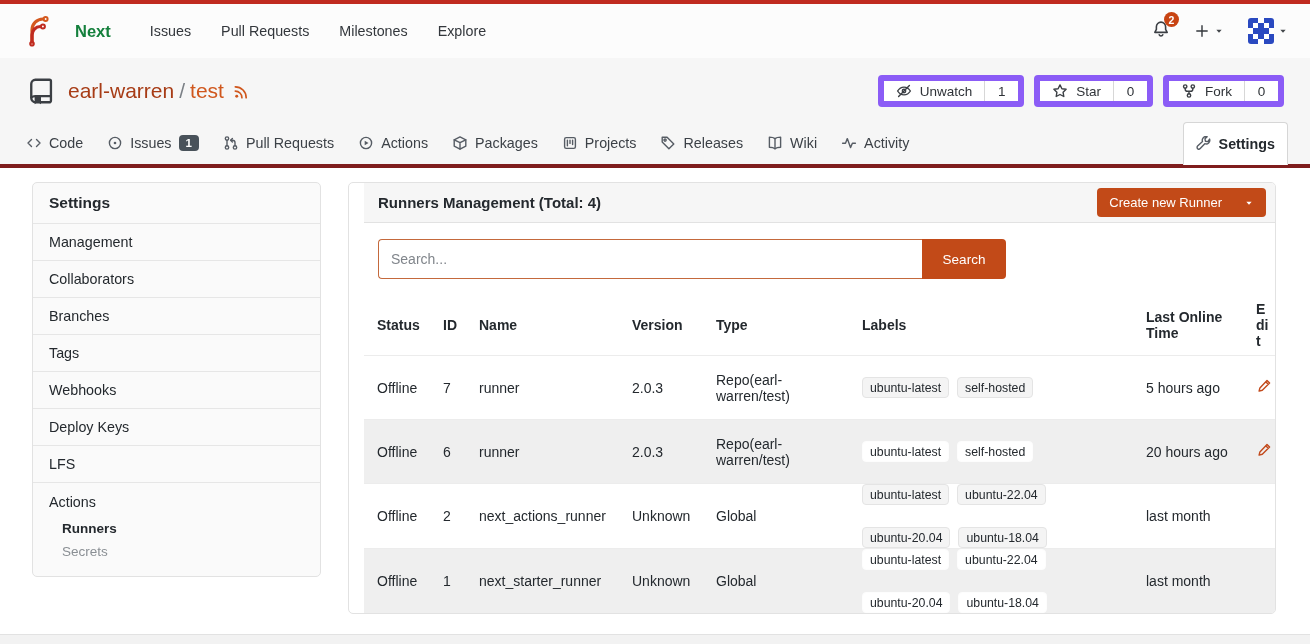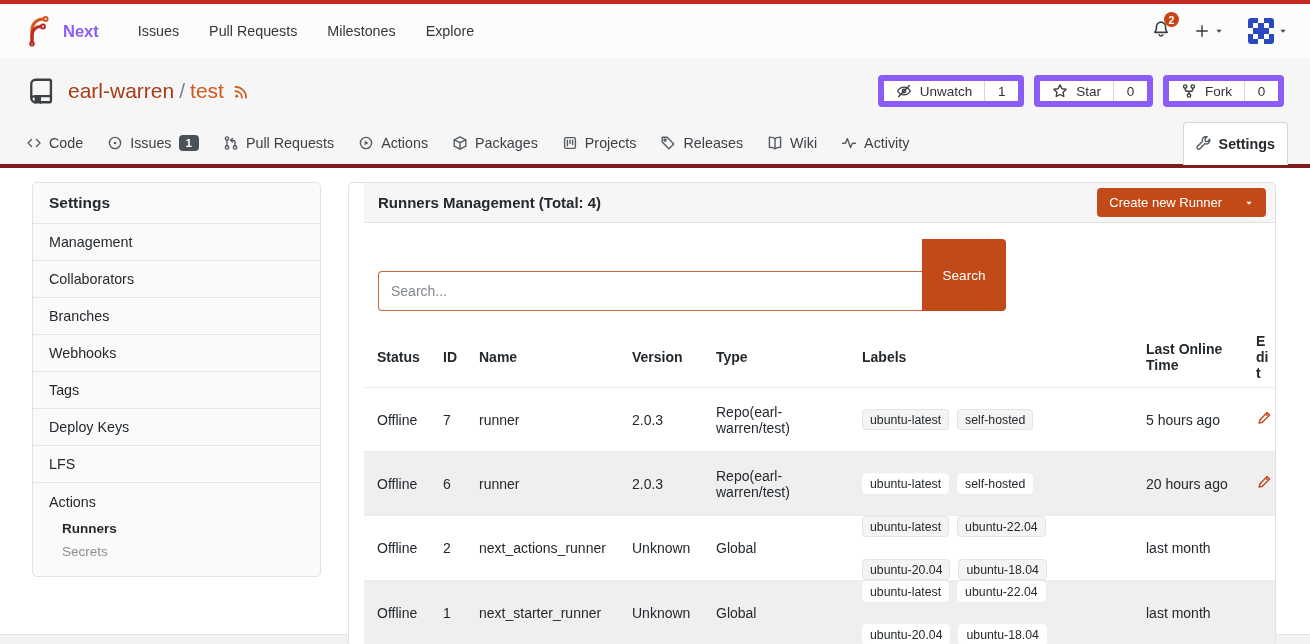--- a/index.html
+++ b/index.html
@@ -11,21 +11,21 @@
   }
   .icon { display:inline-flex; line-height:0; }
   .icon svg { display:block; }
 
   
   .topline { height:4px; background:#c02b20; }
 
   
   .navbar { display:flex; align-items:center; height:54px; padding:0 22px; background:#fcfcfc; }
   .brand { display:flex; align-items:center; gap:9px; }
-  .brand-label { color:#8b5cf6; font-weight:700; font-size:16.5px; }
+  .brand-label { color:#15803d; font-weight:700; font-size:16.5px;margin-left:12px; }
   .nav-links { display:flex; margin-left:24px; }
   .nav-link { padding:0 15px; font-size:14.3px; color:#33373c; font-weight:500; text-decoration:none; cursor:pointer; }
   .nav-right { margin-left:auto; display:flex; align-items:center; gap:24px; }
   .bell-wrap { position:relative; color:#3b3f44; cursor:pointer; }
   .badge-dot { position:absolute; top:-8px; right:-9px; background:#c84413; color:#fff;
     font-size:10.5px; font-weight:700; border-radius:50%; width:15px; height:15px;
     display:flex; align-items:center; justify-content:center; }
   .plus-wrap, .avatar-wrap { display:flex; align-items:center; gap:4px; color:#33373c; cursor:pointer; }
   .avatar { width:26px; height:26px; border-radius:3px; background:#fff; overflow:hidden; }
   .caret { color:#43474c; }
@@ -70,21 +70,21 @@
   .main-panel { margin-left:27px; flex:1; border:1px solid #e2e2e2; border-radius:5px; background:#fff; overflow:hidden;padding-left:15px; }
   .panel-header { display:flex; align-items:center; background:#f6f6f6; border-bottom:1px solid #e2e2e2; padding:0 9px 0 14px; height:40px; }
   .panel-title { font-weight:700; font-size:15px; color:#24292e; }
   .create-btn { margin-left:auto; background:#c24a18; color:#fff; border:none; border-radius:4px; height:29px;
     padding:0 12px; font-size:13px; display:flex; align-items:center; gap:22px; cursor:pointer; font-family:inherit; }
   .create-btn .caret { color:#fff; }
 
   .search-section { padding:16px 14px; }
   .search-form { display:flex; width:628px; }
   .search-input { flex:1; height:40px; border:1.5px solid #c4693c; border-right:none; border-radius:4px 0 0 4px;
-    padding:0 12px; font-size:14px; color:#24292e; outline:none; font-family:inherit; background:#fff;margin-top:32px; }
+    padding:0 12px; font-size:14px; color:#24292e; outline:none; font-family:inherit; background:#fff; }
   .search-input::placeholder { color:#80858b; }
   .search-btn { width:84px; background:#c24a18; color:#fff; border:none; border-radius:0 4px 4px 0;
     font-size:13.5px; font-weight:500; cursor:pointer; font-family:inherit; }
 
   .trow { display:grid; grid-template-columns:66px 36px 153px 84px 146px 284px 110px 21px;
     padding:0 13px; align-items:center; min-height:64px; font-size:14px; color:#24292e; }
   .thead { min-height:60px; font-weight:700; }
   #rows .trow { border-top:1px solid #ececec; }
   #rows .trow:nth-child(even) { background:#efefef; }
   .cell { padding-right:8px; overflow-wrap:break-word; }
@@ -326,22 +326,22 @@
     </div>
 </div>
 
 <div class="content">
   <div class="sidebar">
     <div class="sb-header">Settings</div>
     <div id="sb-items">
         <div class="sb-item">Management</div>
         <div class="sb-item">Collaborators</div>
         <div class="sb-item">Branches</div>
+        <div class="sb-item">Tags</div>
         <div class="sb-item">Webhooks</div>
-        <div class="sb-item">Tags</div>
         <div class="sb-item">Deploy Keys</div>
         <div class="sb-item">LFS</div>
       </div>
     <div class="sb-actions">
       <div class="sb-actions-label">Actions</div>
       <div id="sb-sub-items">
           <div class="sb-sub active">Runners</div>
           <div class="sb-sub muted">Secrets</div>
         </div>
     </div>

